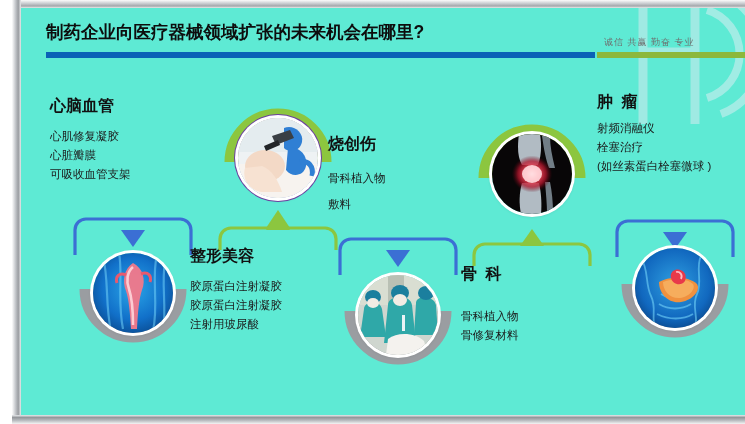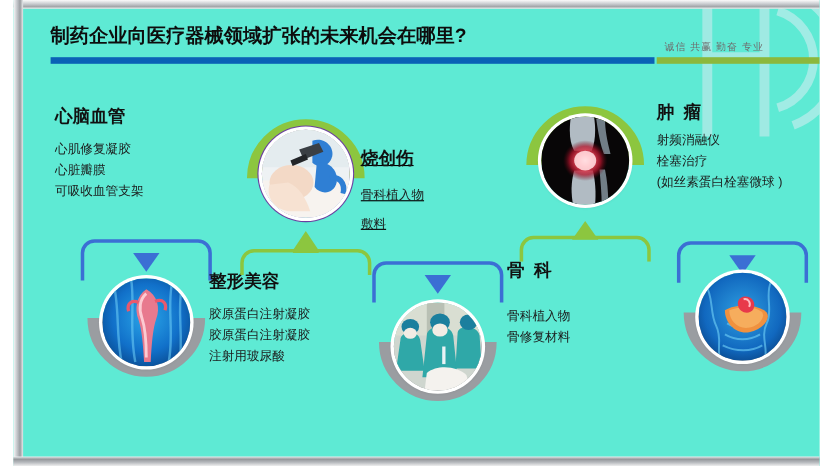--- a/index.html
+++ b/index.html
@@ -162,21 +162,21 @@
       </svg>
     </div>
     <div class="heading" style="margin-top:-4px;">整形美容</div>
     <div class="items">
       <div class="item">胶原蛋白注射凝胶</div>
       <div class="item">胶原蛋白注射凝胶</div>
       <div class="item">注射用玻尿酸</div>
     </div>
   </div>
 
-  <div class="cluster" style="left:316px;top:134px;width:140px;text-decoration:underline;">
+  <div class="cluster" style="left:316px;top:134px;width:140px;">
     <div class="heading">烧创伤</div>
     <div class="items">
       <div class="item" style="line-height:26px;">骨科植入物</div>
       <div class="item" style="line-height:26px;">敷料</div>
     </div>
     <div class="ribbon" style="top:100px;">
       <svg viewBox="0 0 126 44" width="126" height="44" aria-hidden="true">
         <path d="M5 41 L5 16 A11 11 0 0 1 16 5 L110 5 A11 11 0 0 1 121 16 L121 41" fill="none" stroke="#3b6fd4" stroke-width="3.2"></path>
         <path d="M51 16 L75 16 L63 33 Z" fill="#3b6fd4"></path>
       </svg>
@@ -204,21 +204,21 @@
             <ellipse cx="15" cy="28" rx="6" ry="5"></ellipse>
             <ellipse cx="42" cy="25" rx="7" ry="6"></ellipse>
           </g>
           <path d="M30 64 C40 56 58 58 66 66 L70 80 L28 80 Z" fill="#f4f2ee"></path>
           <rect x="44" y="40" width="3" height="16" fill="#e9f3f5"></rect>
         </svg>
       </div>
     </div>
   </div>
 
-  <div class="cluster" style="left:449px;top:92px;width:142px;">
+  <div class="cluster" style="left:449px;top:120px;width:142px;">
     <div class="badge">
       <svg class="arc" viewBox="0 0 108 108" aria-hidden="true">
         <path d="M8 58 A46 46 0 0 1 100 58" fill="none" stroke="#8cc63f" stroke-width="15"></path>
       </svg>
       <div class="photo">
         <svg viewBox="0 0 80 80" aria-hidden="true">
           <defs>
             <radialGradient id="g4a" cx="50%" cy="50%" r="42%">
               <stop offset="0%" stop-color="#ffffff"></stop>
               <stop offset="30%" stop-color="#ff5a6a"></stop>

